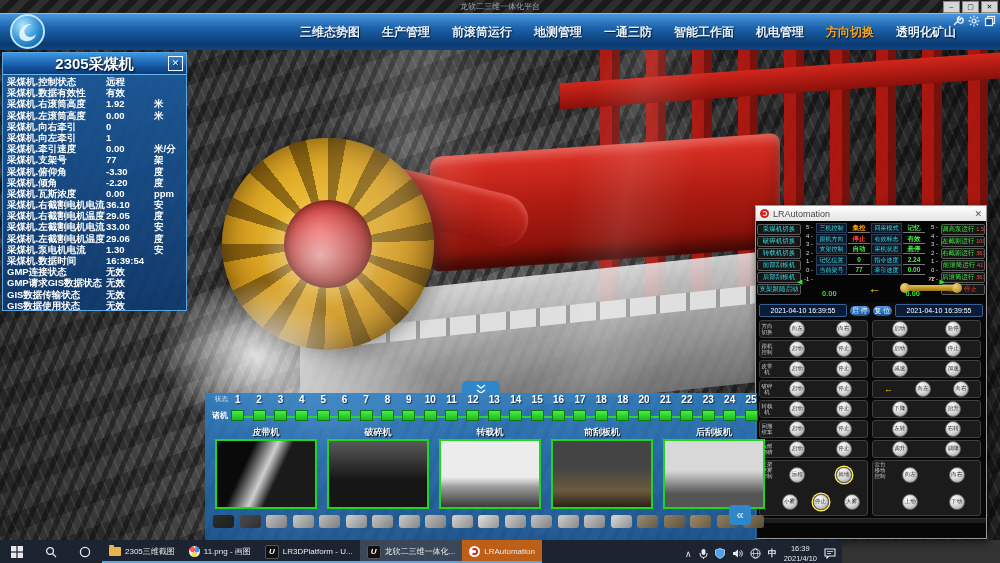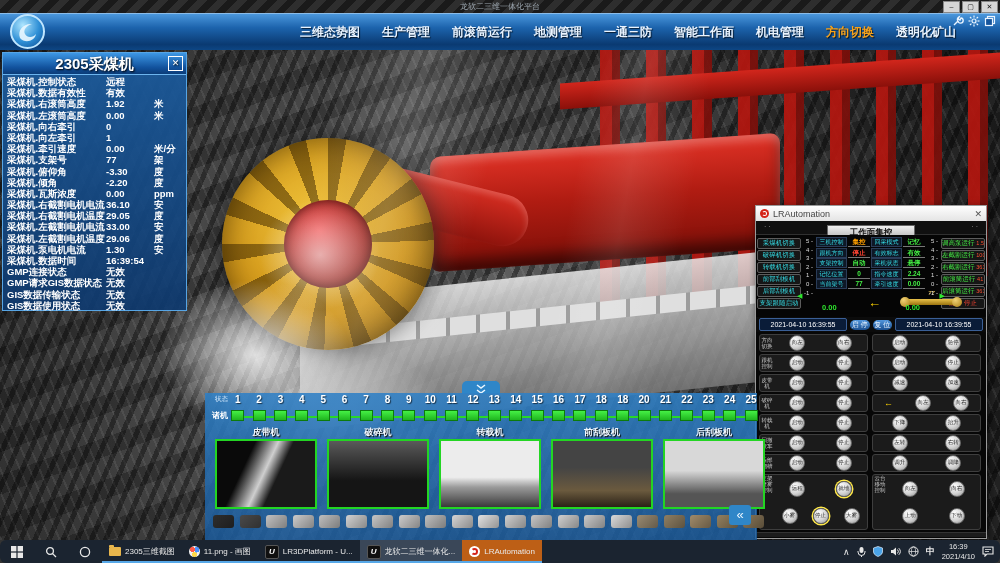--- a/index.html
+++ b/index.html
@@ -180,22 +180,22 @@
   .t0{background:linear-gradient(115deg,#0a0a0a 30%,#cfcfcf 48%,#1a1a1a 60%);}
   .t1{background:linear-gradient(180deg,#5a5a5a,#151515 60%),linear-gradient(90deg,#333,#111);}
   .t2{background:linear-gradient(180deg,#ececec 55%,#9a9a9a 70%,#3a3a3a);}
   .t3{background:linear-gradient(180deg,#444 40%,#6b5a3e 75%,#2a2217);}
   .t4{background:linear-gradient(180deg,#d8d8d8 45%,#555 80%);}
   .cp-strip{position:absolute;left:8px;top:122px;display:flex;gap:5.5px;}
   .cp-strip i{display:block;width:21px;height:13px;border-radius:3px;}
   .cp-more{position:absolute;left:524px;top:112px;width:22px;height:20px;background:#2f86c8;
     border-radius:3px;color:#eaf6ff;font-size:13px;line-height:19px;text-align:center;cursor:pointer;}
   
-  .taskbar{position:absolute;left:0;top:540px;width:1000px;height:23px;background:#1b2430;
-    display:flex;align-items:center;color:#e8e8e8;border-radius:6px;}
+  .taskbar{position:absolute;left:0;top:540px;width:842px;height:23px;background:#1b2430;
+    display:flex;align-items:flex-end;color:#e8e8e8;}
   .tbi{width:34px;height:23px;display:flex;align-items:center;justify-content:center;cursor:pointer;}
   .tapp{height:23px;display:flex;align-items:center;gap:4px;padding:0 7px;max-width:96px;
     box-shadow:inset 0 -2px 0 #57a8e8;cursor:pointer;}
   .tapp span{font-size:8px;white-space:nowrap;overflow:hidden;text-overflow:ellipsis;}
   .tapp.active{background:#3a4758;}
   .tapp.highlight{background:#bd5f16;}
   .ic-folder{width:12px;height:9px;background:#e8b64c;border-radius:1px;position:relative;flex:none;}
   .ic-folder::before{content:"";position:absolute;left:0;top:-2px;width:5px;height:2px;
     background:#e8b64c;border-radius:1px 1px 0 0;}
   .ic-paint{width:11px;height:11px;border-radius:50%;flex:none;
@@ -313,25 +313,20 @@
         <div class="mp-row"><span>GIS数据传输状态</span><span class="mp-val">无效</span></div>
         <div class="mp-row"><span>GIS数据使用状态</span><span class="mp-val">无效</span></div>
       </div>
   </div>
 
   <div class="lrwin">
     <div class="lr-title">
       <span class="lr-logo"></span>
       <span>LRAutomation</span>
       <span class="lr-close">✕</span>
-    </div>
-    <div class="lr-tabbar">
-      <span class="lr-dots" style="left:8px">· ·</span>
-      <span class="lr-tab">工作面集控</span>
-      <span class="lr-dots" style="right:8px">· ·</span>
     </div>
     <div class="lr-controls">
       <div class="lcol">
           <div class="lbtn">采煤机切换</div>
           <div class="lbtn">破碎机切换</div>
           <div class="lbtn">转载机切换</div>
           <div class="lbtn">前部刮板机</div>
           <div class="lbtn">后部刮板机</div>
           <div class="lbtn">支架跟随启动</div>
         </div>

